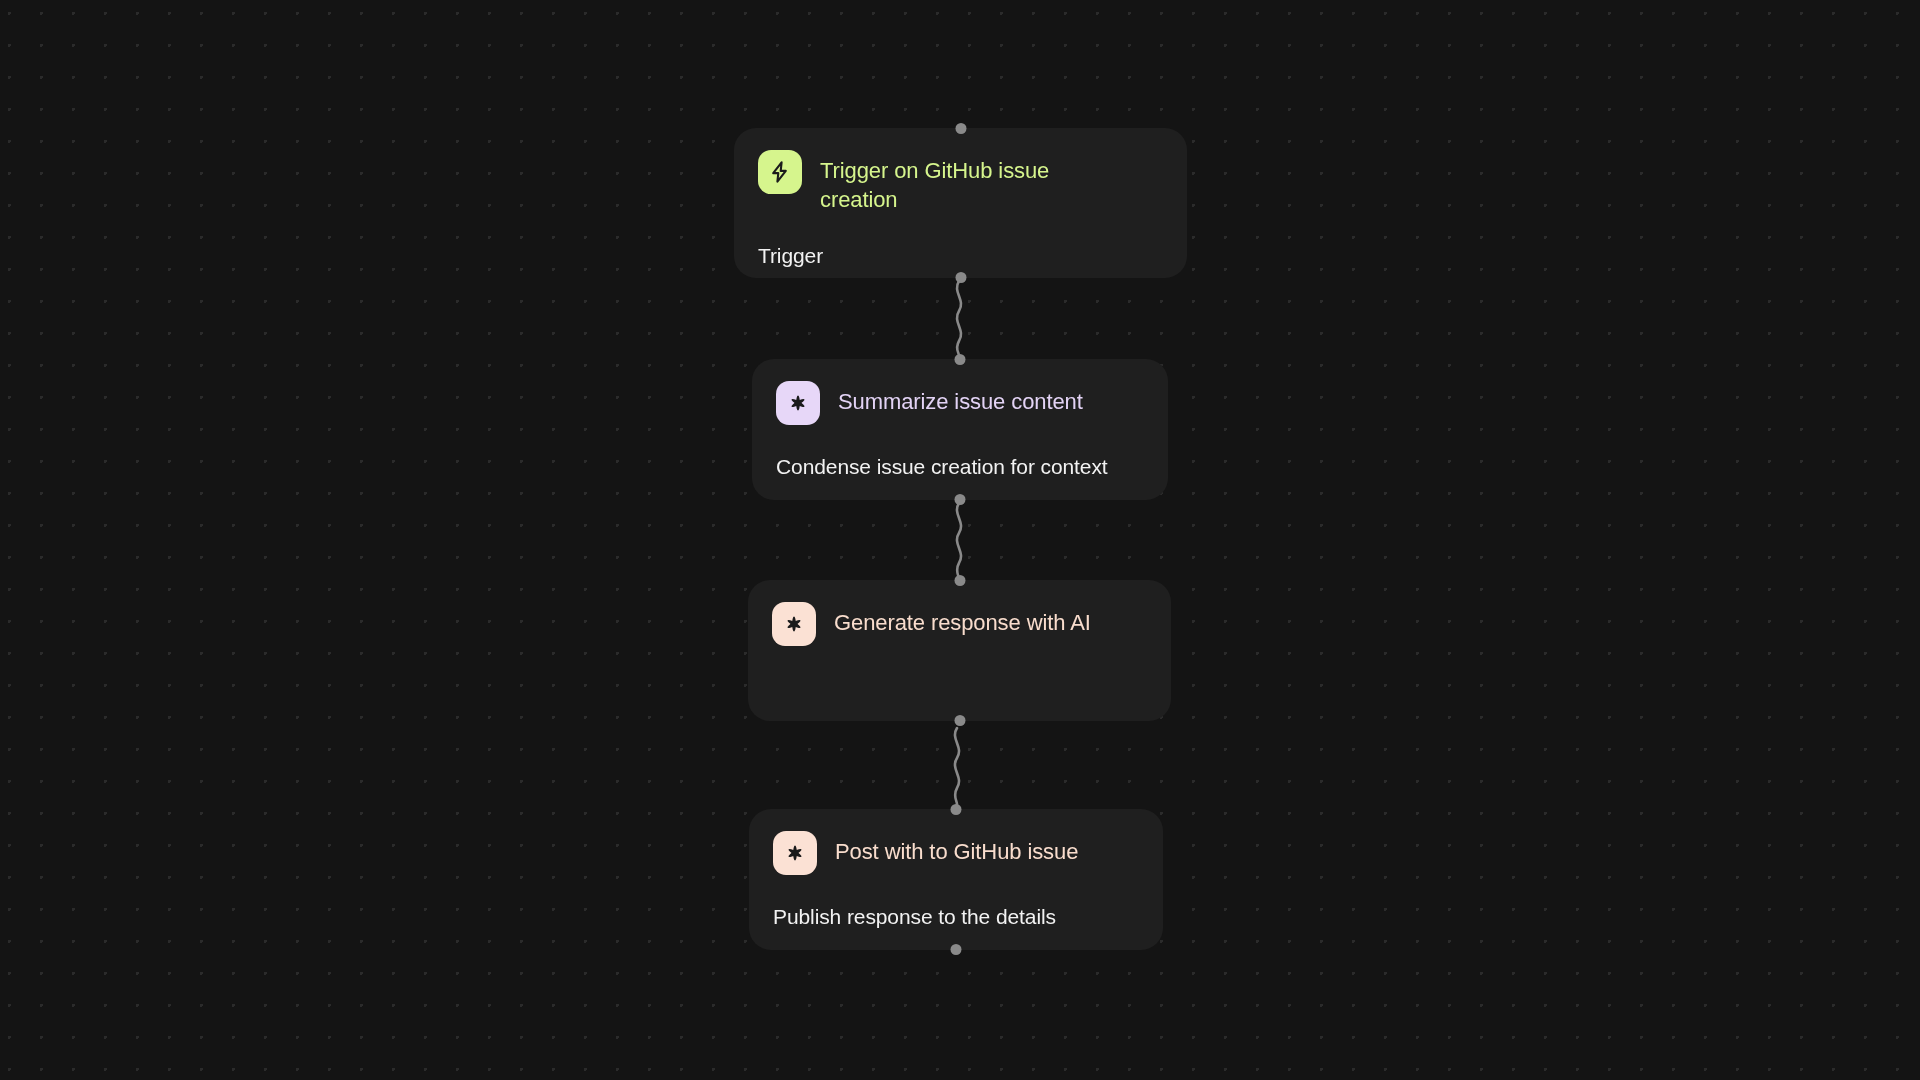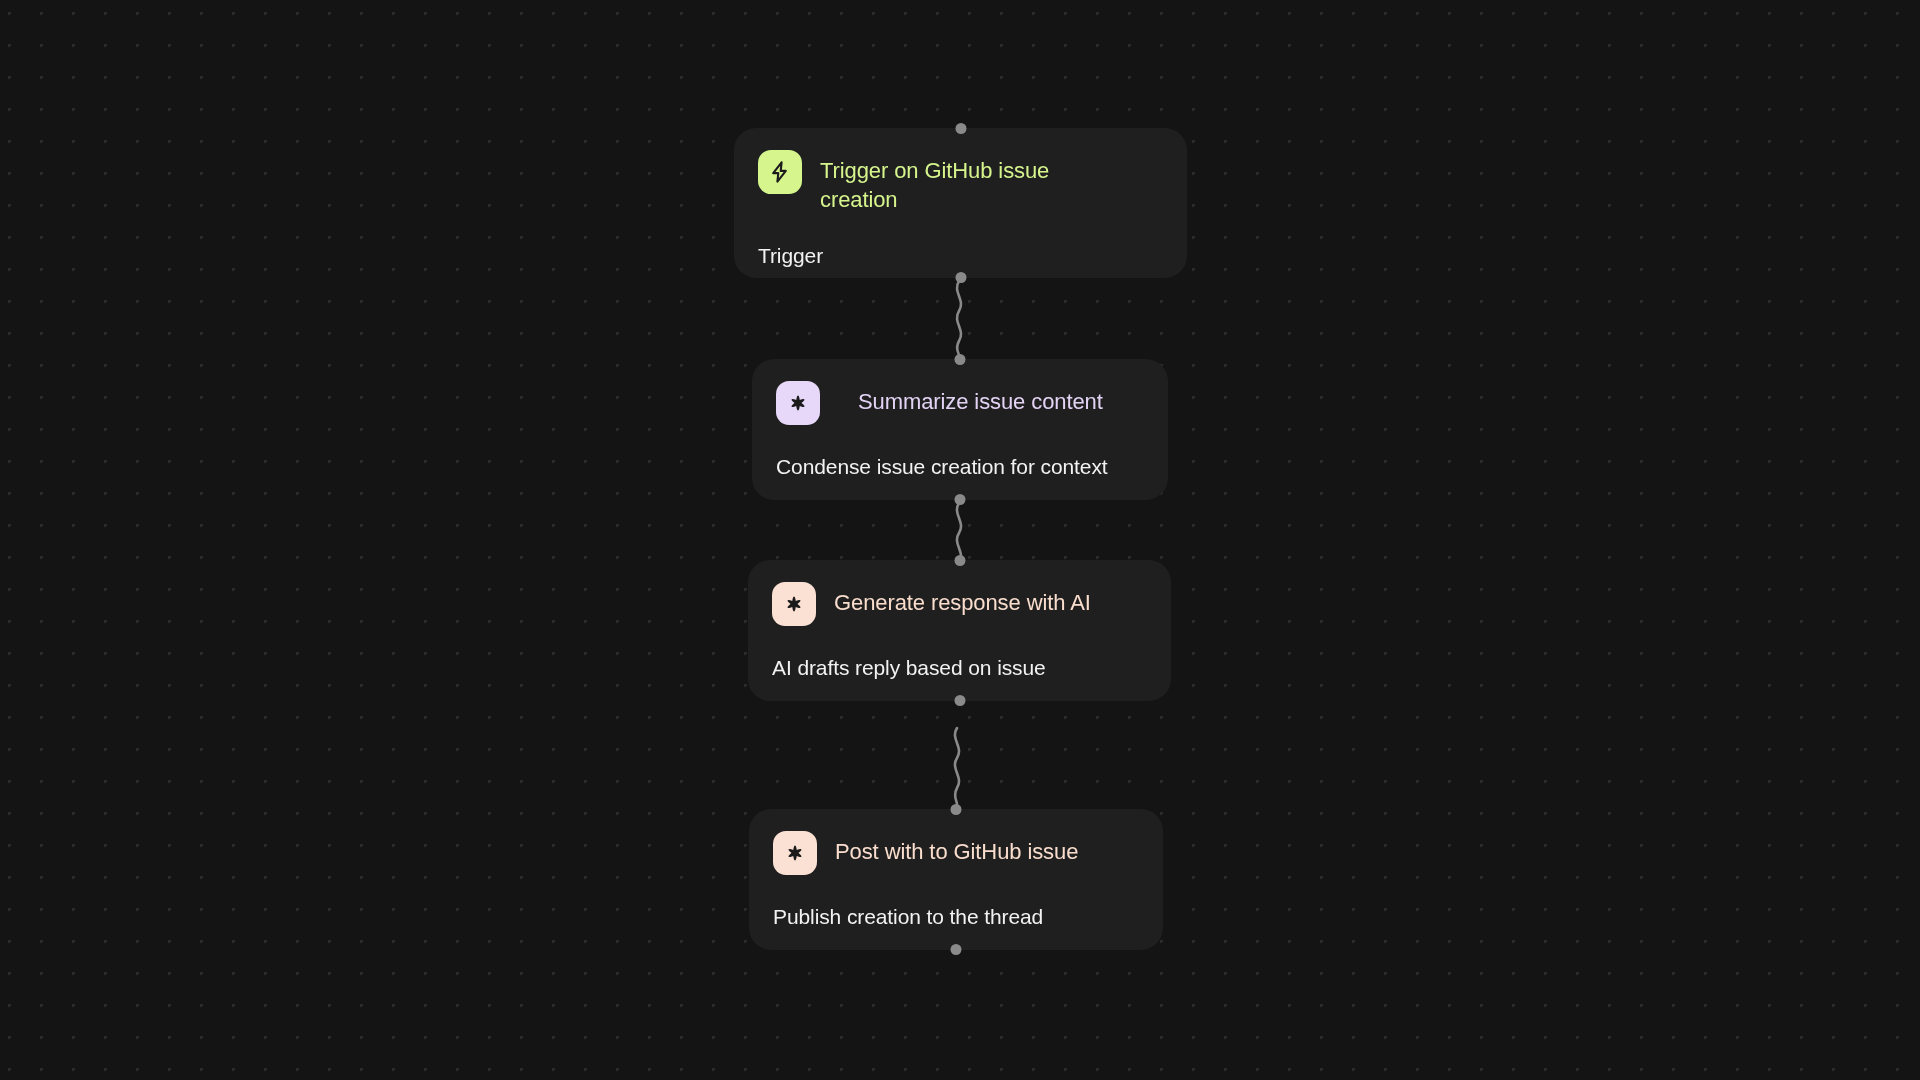--- a/index.html
+++ b/index.html
@@ -150,56 +150,55 @@
       <div class="node-head">
         <div class="node-icon" style="background:#e7d7f8;">
           <svg width="24" height="24" viewBox="0 0 24 24" fill="#1b1b1b">
             <g transform="translate(12,12)">
               <ellipse rx="1.9" ry="7.4" cy="0" cx="0"></ellipse>
               <ellipse rx="1.9" ry="7.4" cy="0" cx="0" transform="rotate(60)"></ellipse>
               <ellipse rx="1.9" ry="7.4" cy="0" cx="0" transform="rotate(120)"></ellipse>
             </g>
           </svg>
         </div>
-        <div class="node-title" style="color:#e3d3f5;margin-left:20px;">Summarize issue content</div>
+        <div class="node-title" style="color:#e3d3f5;">Summarize issue content</div>
       </div>
       <div class="node-sub">Condense issue creation for context</div>
       <div class="port bottom"></div>
     </div>
 
-    <div class="node" style="left:748px; top:560px; width:423px; height:141px;">
+    <div class="node" style="left:748px; top:580px; width:423px; height:141px;">
       <div class="port top"></div>
       <div class="node-head">
         <div class="node-icon" style="background:#fbe1d4;">
           <svg width="24" height="24" viewBox="0 0 24 24" fill="#1b1b1b">
             <g transform="translate(12,12)">
               <ellipse rx="1.9" ry="7.4" cy="0" cx="0"></ellipse>
               <ellipse rx="1.9" ry="7.4" cy="0" cx="0" transform="rotate(60)"></ellipse>
               <ellipse rx="1.9" ry="7.4" cy="0" cx="0" transform="rotate(120)"></ellipse>
             </g>
           </svg>
         </div>
         <div class="node-title" style="color:#f9ddcd;">Generate response with AI</div>
       </div>
-      <div class="node-sub">AI drafts reply based on issue</div>
       <div class="port bottom"></div>
     </div>
 
     <div class="node" style="left:749px; top:809px; width:414px; height:141px;">
       <div class="port top"></div>
       <div class="node-head">
         <div class="node-icon" style="background:#fbe1d4;">
           <svg width="24" height="24" viewBox="0 0 24 24" fill="#1b1b1b">
             <g transform="translate(12,12)">
               <ellipse rx="1.9" ry="7.4" cy="0" cx="0"></ellipse>
               <ellipse rx="1.9" ry="7.4" cy="0" cx="0" transform="rotate(60)"></ellipse>
               <ellipse rx="1.9" ry="7.4" cy="0" cx="0" transform="rotate(120)"></ellipse>
             </g>
           </svg>
         </div>
         <div class="node-title" style="color:#f9ddcd;">Post with to GitHub issue</div>
       </div>
-      <div class="node-sub">Publish creation to the thread</div>
+      <div class="node-sub">Publish response to the details</div>
       <div class="port bottom"></div>
     </div>
 
   </div>
 </div>
 
 </body></html>

